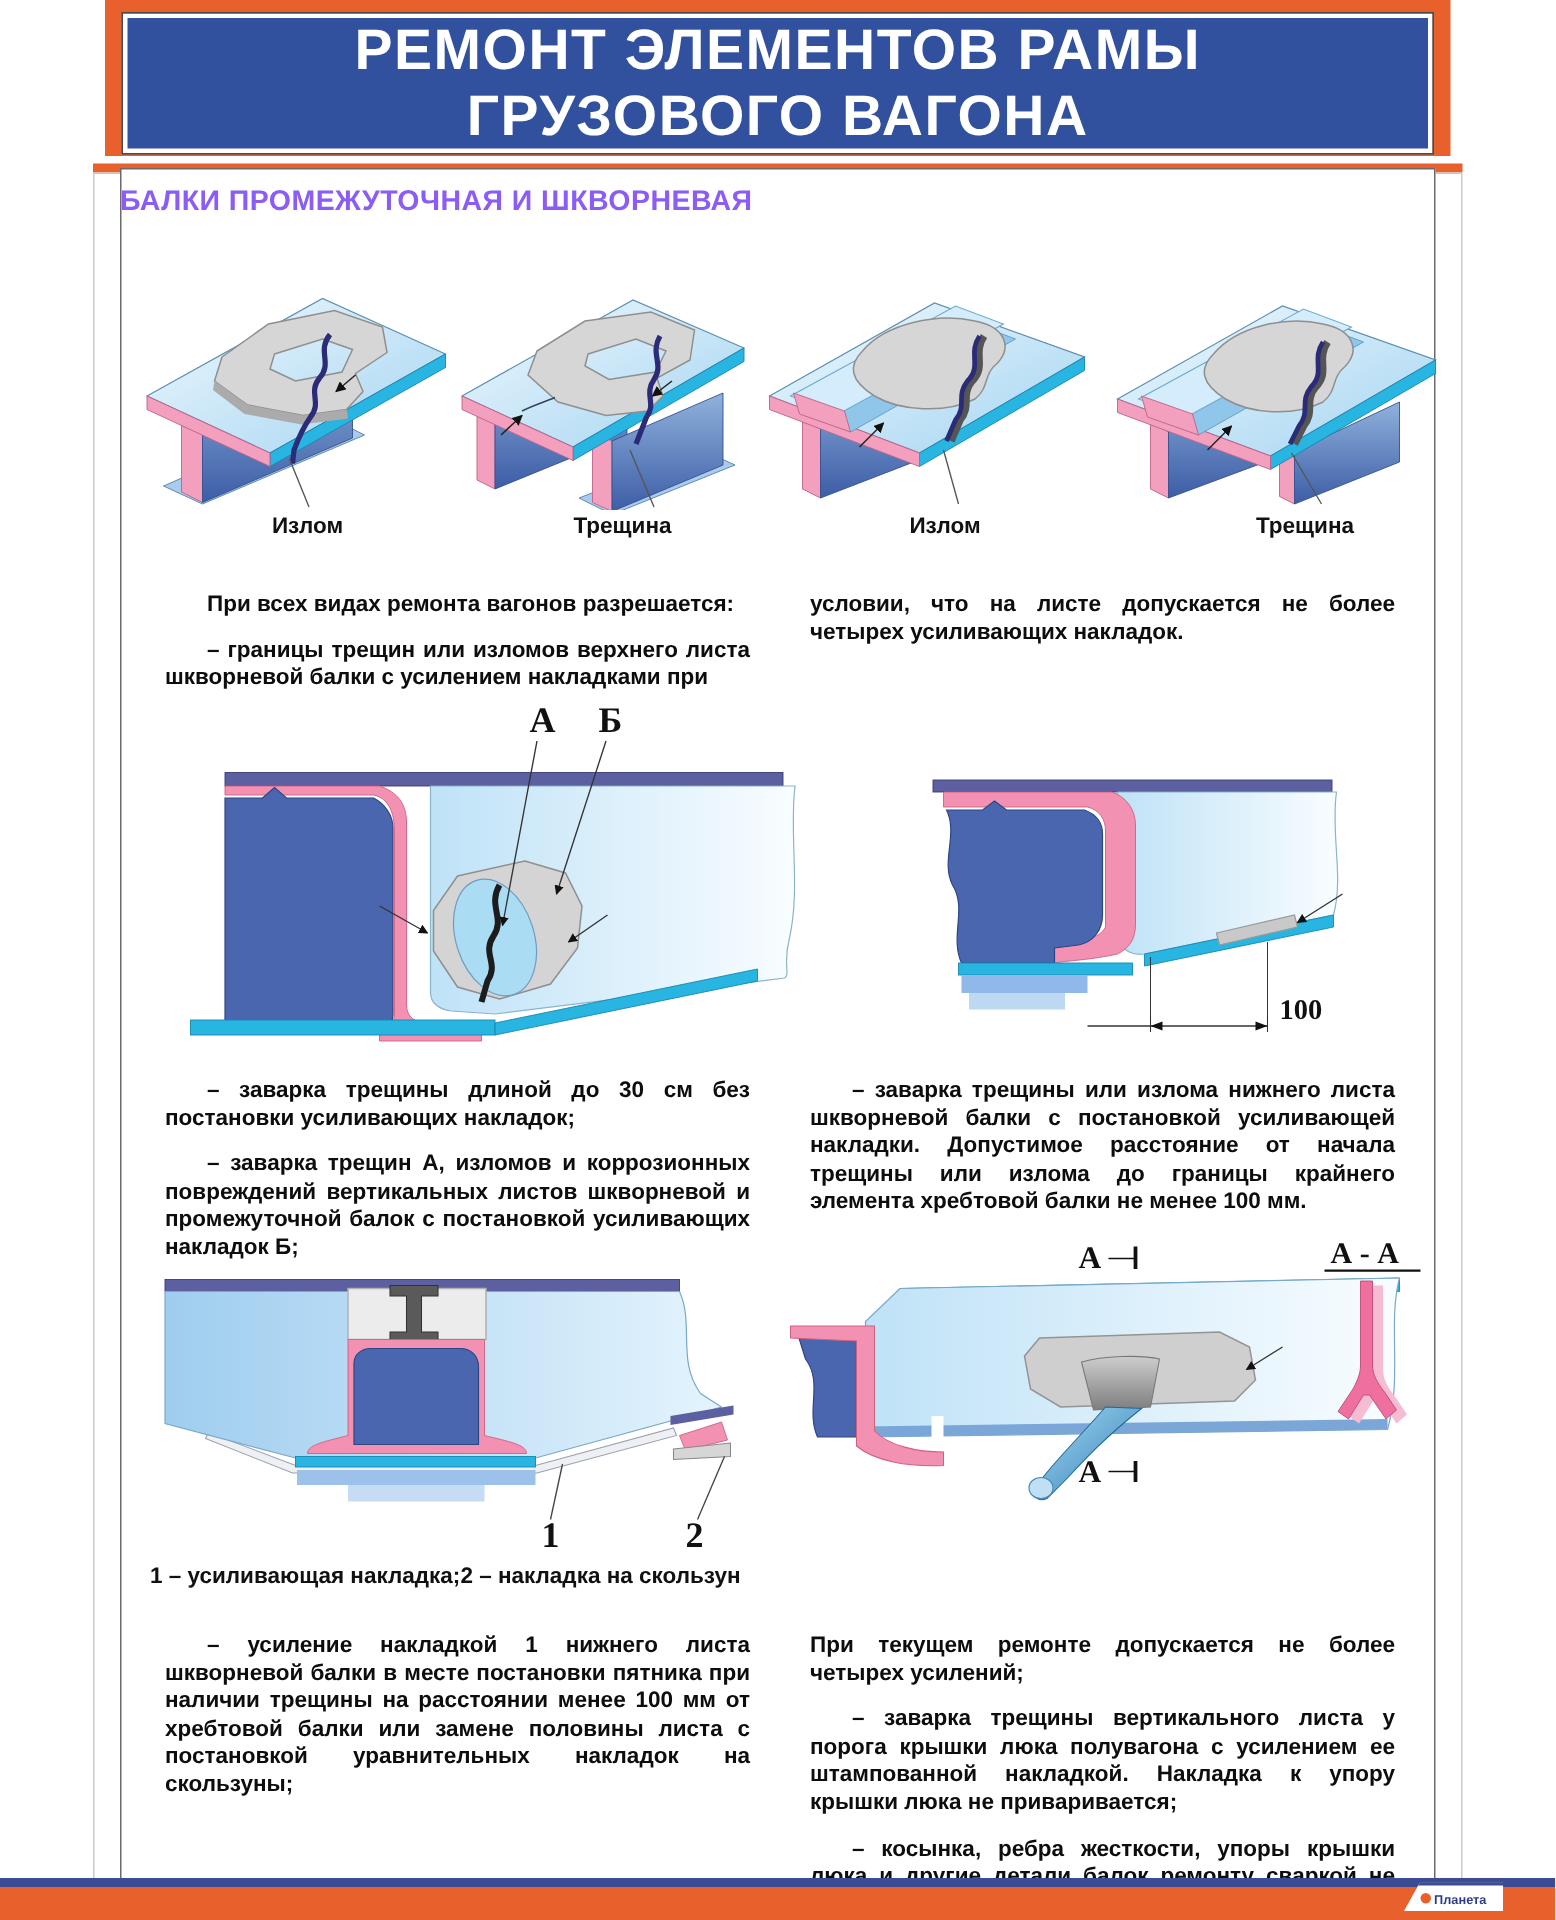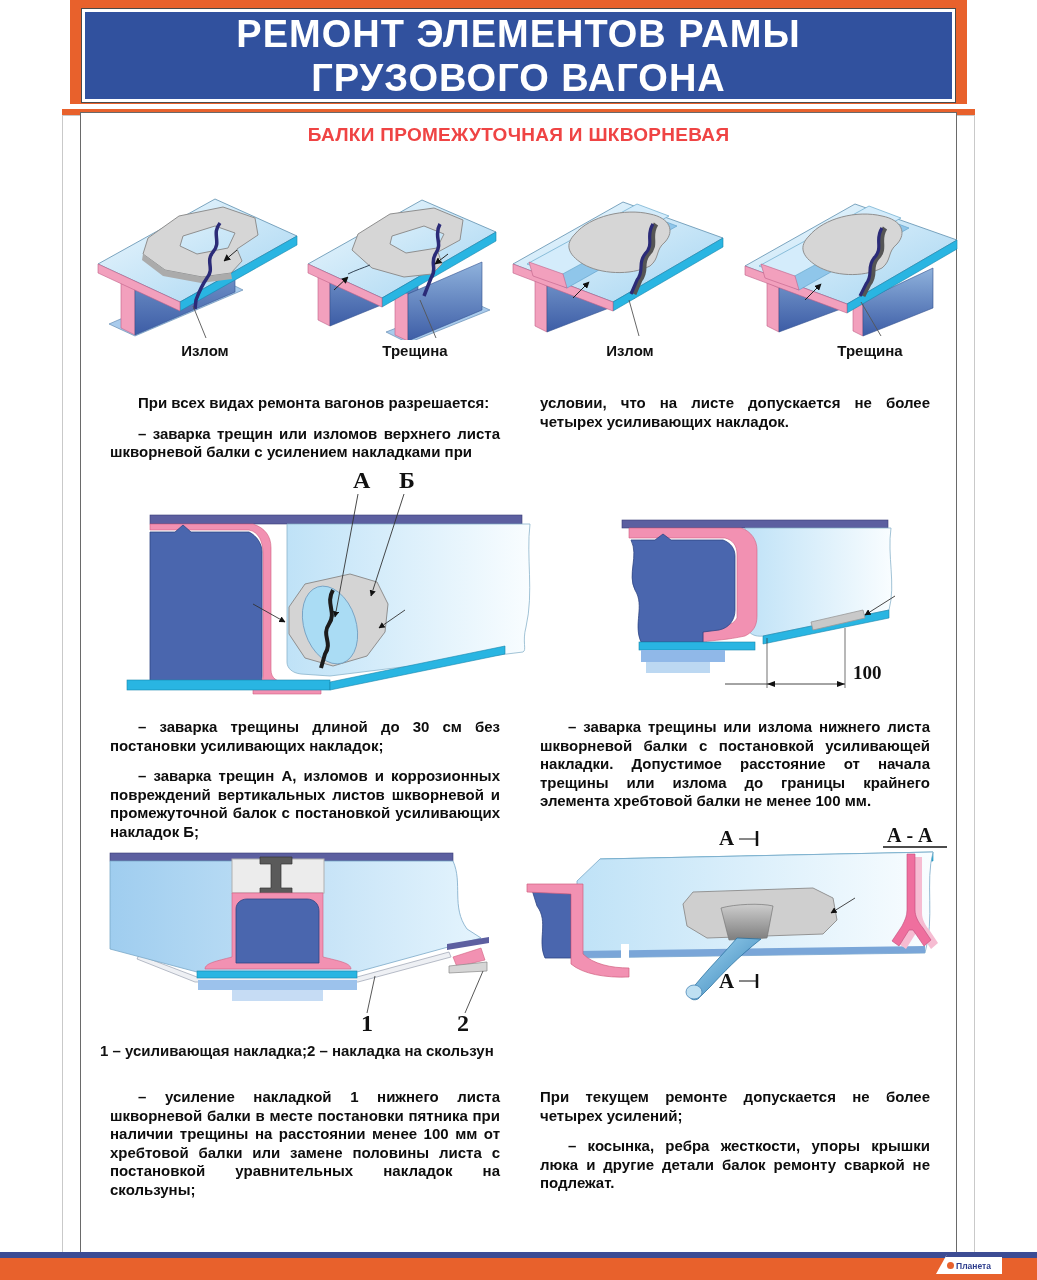--- a/index.html
+++ b/index.html
@@ -9,21 +9,21 @@
 
   
   .top-band{left:70px;top:0;width:897px;height:104px;background:#E8612C;}
   .title-box{left:82px;top:9px;width:867px;height:87px;background:#31519E;
              border:3px solid #ffffff;outline:1px solid #4a4a4a;
              display:flex;flex-direction:column;align-items:center;justify-content:center;}
   .title-line{color:#ffffff;font-weight:bold;font-size:38px;line-height:44px;letter-spacing:1px;text-align:center;}
   .orange-rule{left:62px;top:109px;width:913px;height:6px;background:#E8612C;}
   .frame-outer{left:62px;top:115px;width:911px;height:1136px;border:1px solid #c9c9c9;}
   .frame-inner{left:80px;top:112px;width:875px;height:1139px;border:1px solid #6a6a6a;background:#ffffff;}
-  .subtitle{left:80px;top:124px;width:877px;text-align:center;font-size:19px;font-weight:bold;color:#ef4444;letter-spacing:0.3px;}
+  .subtitle{left:80px;top:124px;width:877px;font-size:19px;font-weight:bold;color:#8b5cf6;letter-spacing:0.3px;}
 
   
   .col{font-size:15px;font-weight:bold;color:#0d0d0d;line-height:18.6px;text-align:justify;}
   .col p{margin:12px;}
   .ind{text-indent:28px;}
   .diag-label{font-size:15px;font-weight:bold;color:#111;text-align:center;}
   .caption-row{left:100px;top:1042px;width:430px;display:flex;font-size:15px;font-weight:bold;color:#111;}
 
   
   .footer-blue{left:0;top:1252px;width:1037px;height:6px;background:#3C4C94;}
@@ -150,21 +150,21 @@
     <path d="M74,60 C89,42 122,34 147,40 C167,44 172,57 162,68 C152,76 157,84 147,92 C127,102 99,100 82,90 C66,80 64,70 74,60 Z" fill="#d6d6d6" stroke="#8f8f8f" stroke-width="1"></path>
     <path d="M150,52 C142,64 152,72 142,82 C134,92 142,98 134,108 L128,120" fill="none" stroke="#555" stroke-width="5"></path>
     <path d="M147,52 C139,64 149,72 139,82 C131,92 139,98 131,108 L125,120" fill="none" stroke="#2B2B78" stroke-width="3.2"></path>
     <line x1="70" y1="124" x2="86" y2="108" stroke="#222" stroke-width="1" marker-end="url(#arr)"></line>
     <line x1="126" y1="126" x2="146" y2="160" stroke="#555" stroke-width="0.9"></line>
   </svg>
   <div class="abs diag-label" style="left:805px;top:342px;width:130px">Трещина</div>
 
   <div class="abs col" style="left:98px;top:382px;width:414px">
     <p class="ind">При всех видах ремонта вагонов разрешается:</p>
-    <p class="ind">– заварка трещин или изломов верхнего листа шкворневой балки с усилением накладками при</p>
+    <p class="ind">– границы трещин или изломов верхнего листа шкворневой балки с усилением накладками при</p>
   </div>
   <div class="abs col" style="left:528px;top:382px;width:414px">
     <p>условии, что на листе допускается не более четырех усиливающих накладок.</p>
   </div>
 
   <svg class="abs" style="left:105px;top:462px" width="430" height="240" viewBox="0 0 430 240">
     <text x="248" y="26" class="serifTxt" font-size="24">А</text>
     <text x="294" y="26" class="serifTxt" font-size="24">Б</text>
     <rect x="45" y="53" width="372" height="9" fill="#5C5FA0" stroke="#3a3d77" stroke-width="0.6"></rect>
     <path d="M182,62 L425,62 C421,95 429,130 421,165 C417,180 422,188 418,190 L225,214 L196,212 C187,211 182,206 182,200 Z" fill="url(#gPanel)" stroke="#8ab4cc" stroke-width="0.8"></path>
@@ -255,20 +255,21 @@
   <div class="abs caption-row">
     <span>1 – усиливающая накладка;</span>
     <span>2 – накладка на скользун</span>
   </div>
 
   <div class="abs col" style="left:98px;top:1076px;width:414px">
     <p class="ind">– усиление накладкой 1 нижнего листа шкворневой балки в месте постановки пятника при наличии трещины на расстоянии менее 100 мм от хребтовой балки или замене половины листа с постановкой уравнительных накладок на скользуны;</p>
   </div>
   <div class="abs col" style="left:528px;top:1076px;width:414px">
     <p>При текущем ремонте допускается не более четырех усилений;</p>
+    <p class="ind">– заварка трещины вертикального листа у порога крышки люка полувагона с усилением ее штампованной накладкой. Накладка к упору крышки люка не приваривается;</p>
     <p class="ind">– косынка, ребра жесткости, упоры крышки люка и другие детали балок ремонту сваркой не подлежат.</p>
   </div>
 
   <div class="abs footer-blue"></div>
   <div class="abs footer-orange"></div>
   <div class="abs logo-flag">
     <span class="logo-dot"></span>
     <span class="logo-text">Планета</span>
   </div>
 

